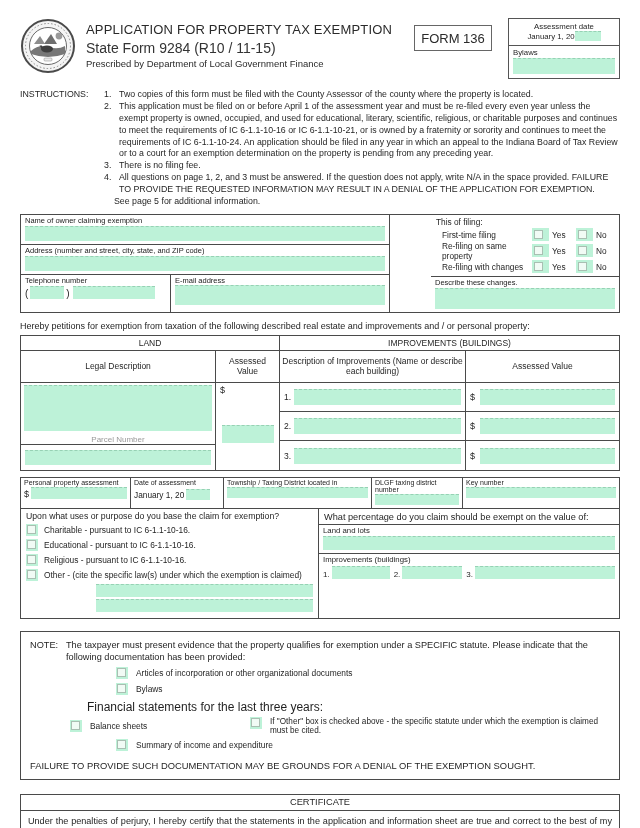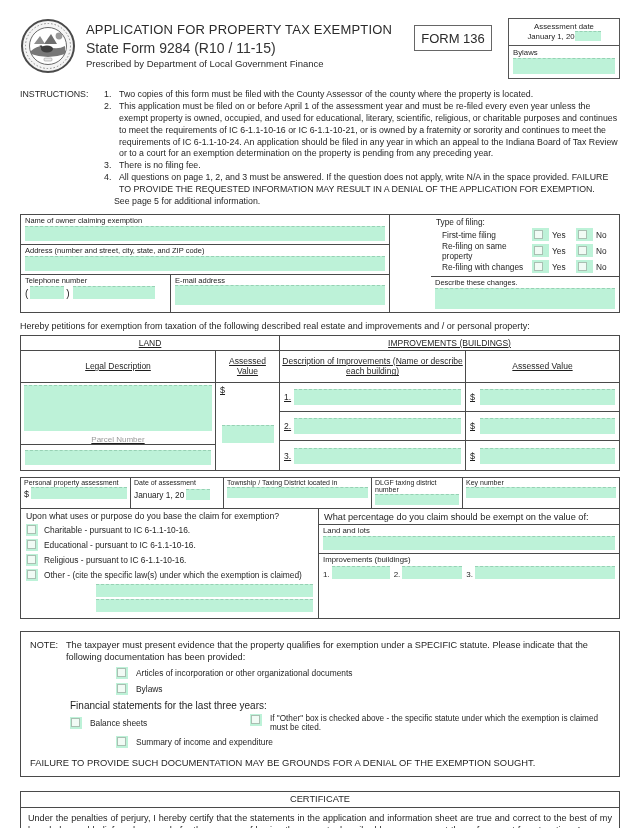--- a/index.html
+++ b/index.html
@@ -72,21 +72,21 @@
   .f-label { flex:1; padding-left:6px; }
   .f-cbwrap { width:17px; height:13px; background:var(--field,#bdf2d8); position:relative; flex:none; margin-right:3px; }
   .f-cbwrap::after { content:""; position:absolute; left:2px; top:2px; width:7px; height:7px; border:1px solid #a9bfb2; background:#f1fbf5; }
   .f-yes { width:24px; } .f-no { width:18px; }
   .describe { border-top:1px solid #4a4a4a; padding:1px 4px 3px; }
   .describe .field { height:21px; margin-top:1px; }
 
   .petition { margin:8px 0 4px; font-size:9px; }
 
   
-  .pt { display:grid; grid-template-columns:194px 64px 186px 154px; border:1px solid #4a4a4a;text-decoration:underline; }
+  .pt { display:grid; grid-template-columns:194px 64px 186px 154px; border:1px solid #4a4a4a; }
   .pt > div { border-color:#4a4a4a; }
   .pt-h { font-size:8.5px; text-align:center; padding:2px 0; border-bottom:1px solid #4a4a4a; }
   .span2 { grid-column:span 2; }
   .bl { border-left:1px solid #4a4a4a; }
   .bb { border-bottom:1px solid #4a4a4a; }
   .pt-ch { font-size:8.5px; text-align:center; padding:5px 2px; border-bottom:1px solid #4a4a4a; display:flex; align-items:center; justify-content:center; line-height:1.25; }
   .land-cell { grid-row:span 3; display:flex; flex-direction:column; }
   .land-top { padding:2px 3px 0; flex:1; display:flex; flex-direction:column; }
   .land-green { height:46px; }
   .parcel-label { font-size:8px; color:#9a9a9a; text-align:center; margin-top:4px; }
@@ -131,21 +131,21 @@
   .pct-imp-line .field { height:13px; margin:0 4px 0 2px; }
   .fi1 { width:58px; } .fi2 { width:60px; } .fi3 { flex:1; margin-right:0 !important; }
 
   
   .note { margin-top:12px; border:1px solid #4a4a4a; padding:7px 9px 8px; font-size:9.2px; }
   .note-line { display:flex; line-height:1.35; }
   .note-prefix { width:36px; flex:none; }
   .note-body { flex:1; }
   .n-row { display:flex; align-items:center; margin:3.5px 0 0 40px; font-size:8.4px;padding-left:46px; }
   .n-row .cb { margin-right:8px; }
-  .n-fin { margin:5px 0 0 40px; font-size:10px; }
+  .n-fin { margin:5px 0 0 57px; font-size:12px; }
   .n-split { display:flex; margin:3.5px 0 0 40px; font-size:8.4px; }
   .n-split .left { display:flex; align-items:center; width:180px; flex:none; }
   .n-split .left .cb, .n-split .right .cb { margin-right:8px; }
   .n-split .right { display:flex; align-items:flex-start; flex:1; font-size:8.2px; }
   .failure { margin-top:9px; font-size:9.4px; }
 
   
   .cert { margin-top:14px; border:1px solid #4a4a4a; }
   .cert-title { text-align:center; font-size:9.3px; padding:2px 0 3px; border-bottom:1px solid #4a4a4a; }
   .cert-body { padding:4px 7px 6px; font-size:9.1px; line-height:1.38; text-align:justify; }
@@ -230,21 +230,21 @@
           </div>
         </div>
         <div class="email-cell">
           <div class="o-label">E-mail address</div>
           <div class="field" style="height:20px;"></div>
         </div>
       </div>
     </div>
     <div class="owner-right">
       <div class="filing-top">
-        <div>Type of filing:</div>
+        <div>This of filing:</div>
         <div class="f-row">
           <span class="f-label">First-time filing</span>
           <span class="f-cbwrap"></span>
           <span class="f-yes">Yes</span>
           <span class="f-cbwrap"></span>
           <span class="f-no">No</span>
         </div>
         <div class="f-row">
           <span class="f-label">Re-filing on same property</span>
           <span class="f-cbwrap"></span>

